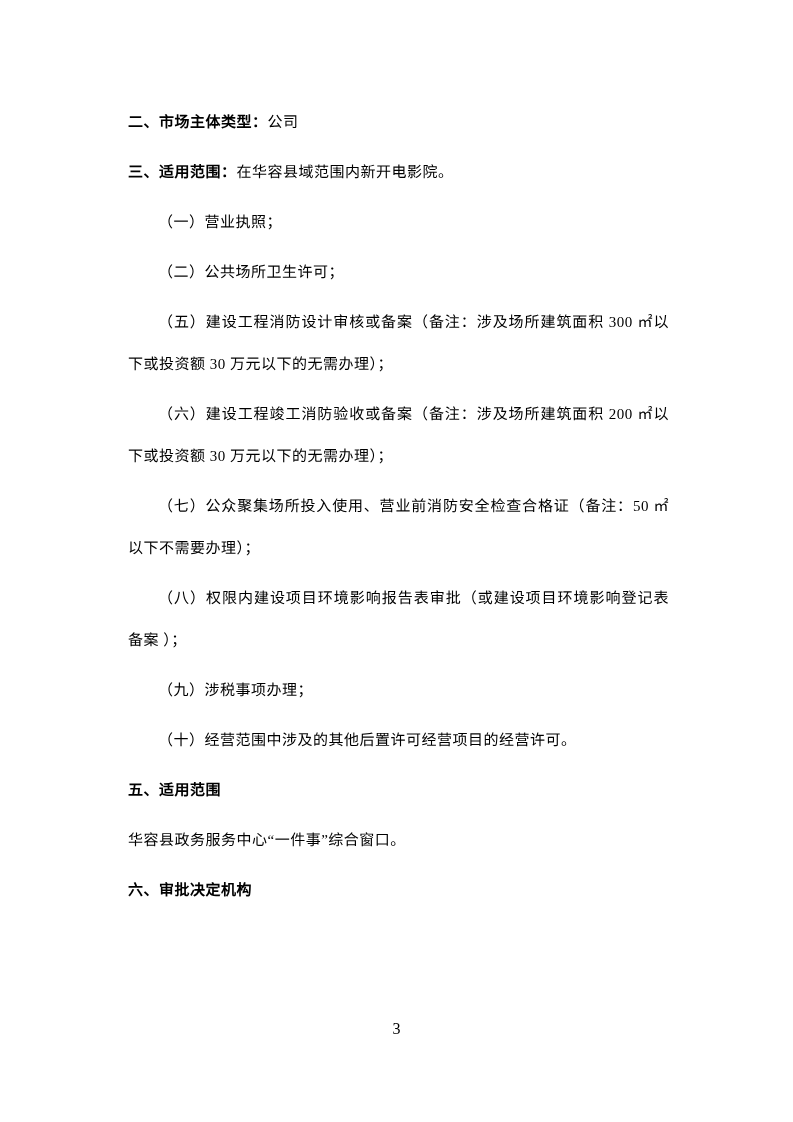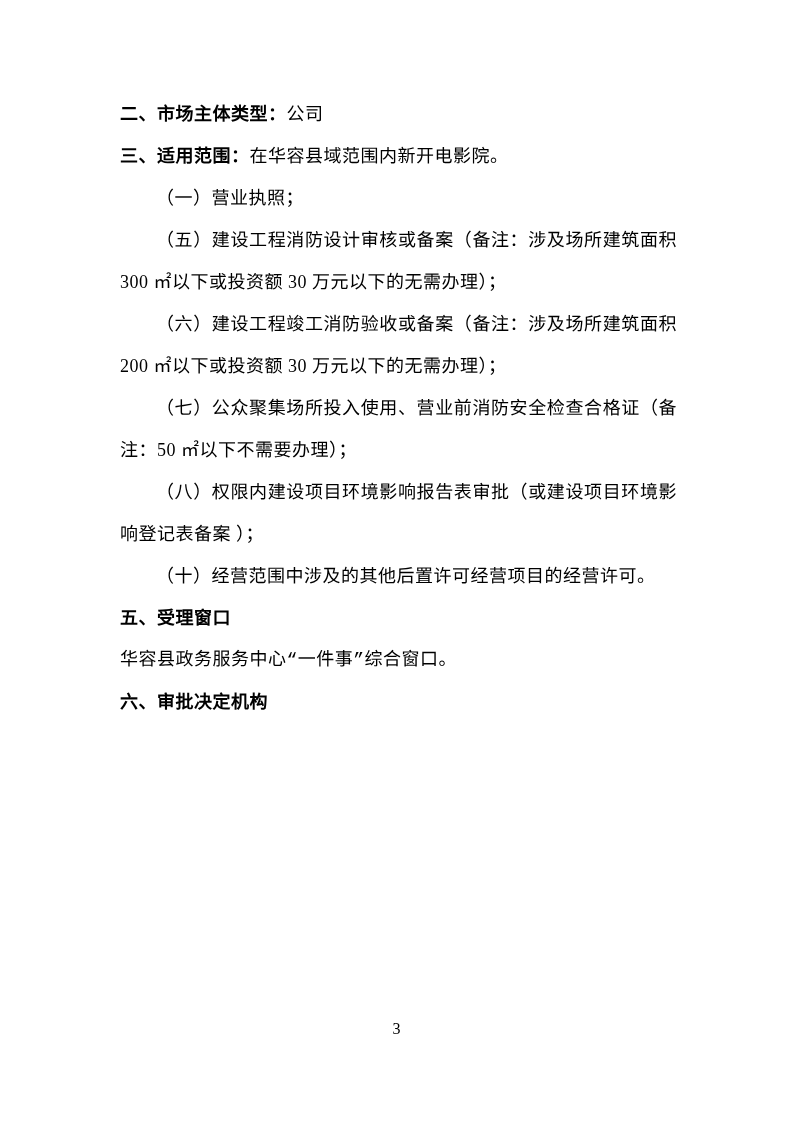--- a/index.html
+++ b/index.html
@@ -16,44 +16,43 @@
     overflow: hidden;
     font-family: "Liberation Serif", serif;
   }
   .content {
     position: absolute;
     left: 120px;
     top: 93px;
     width: 557px;
   }
   .content p {
-    margin: 0;
+    margin: 8px;
     padding: 0;
-    font-size: 18px;
+    font-size: 15px;
     line-height: 42px;
     text-align: justify;
     letter-spacing: 0.5px;
   }
   .heading {
     text-align: left;
   }
   .h-label {
     font-weight: bold;
     font-family: "Liberation Sans", sans-serif;
   }
   .h-value {
     font-weight: normal;
     font-family: "Liberation Serif", serif;
   }
   .item {
     text-indent: 2em;
   }
   .body-para {
     text-indent: 0;
-    font-family: Liberation Mono, monospace;
   }
   .page-number {
     position: absolute;
     left: 0;
     top: 1018px;
     width: 100%;
     text-align: center;
     font-size: 16px;
     line-height: 22px;
     font-family: "Liberation Serif", serif;
@@ -65,27 +64,29 @@
 
 <div class="page">
   <div class="content">
 
     <p class="heading"><span class="h-label">二、市场主体类型：</span><span class="h-value">公司</span></p>
 
     <p class="heading"><span class="h-label">三、适用范围：</span><span class="h-value">在华容县域范围内新开电影院。</span></p>
 
 
     <p class="item">（一）营业执照；</p>
+    <p class="item">（二）公共场所卫生许可；</p>
     <p class="item">（五）建设工程消防设计审核或备案（备注：涉及场所建筑面积 300 ㎡以下或投资额 30 万元以下的无需办理）；</p>
     <p class="item">（六）建设工程竣工消防验收或备案（备注：涉及场所建筑面积 200 ㎡以下或投资额 30 万元以下的无需办理）；</p>
     <p class="item">（七）公众聚集场所投入使用、营业前消防安全检查合格证（备注：50 ㎡以下不需要办理）；</p>
     <p class="item">（八）权限内建设项目环境影响报告表审批（或建设项目环境影响登记表备案 ）；</p>
+    <p class="item">（九）涉税事项办理；</p>
     <p class="item">（十）经营范围中涉及的其他后置许可经营项目的经营许可。</p>
 
-    <p class="heading"><span class="h-label">五、受理窗口</span></p>
+    <p class="heading"><span class="h-label">五、适用范围</span></p>
 
     <p class="body-para">华容县政务服务中心“一件事”综合窗口。</p>
 
     <p class="heading"><span class="h-label">六、审批决定机构</span></p>
 
   </div>
 
   <div class="page-number">3</div>
 </div>
 

